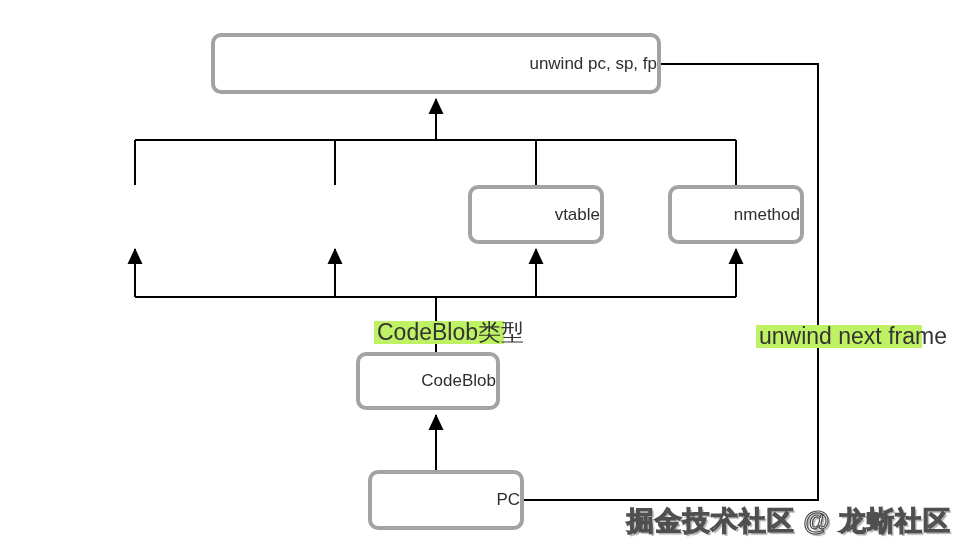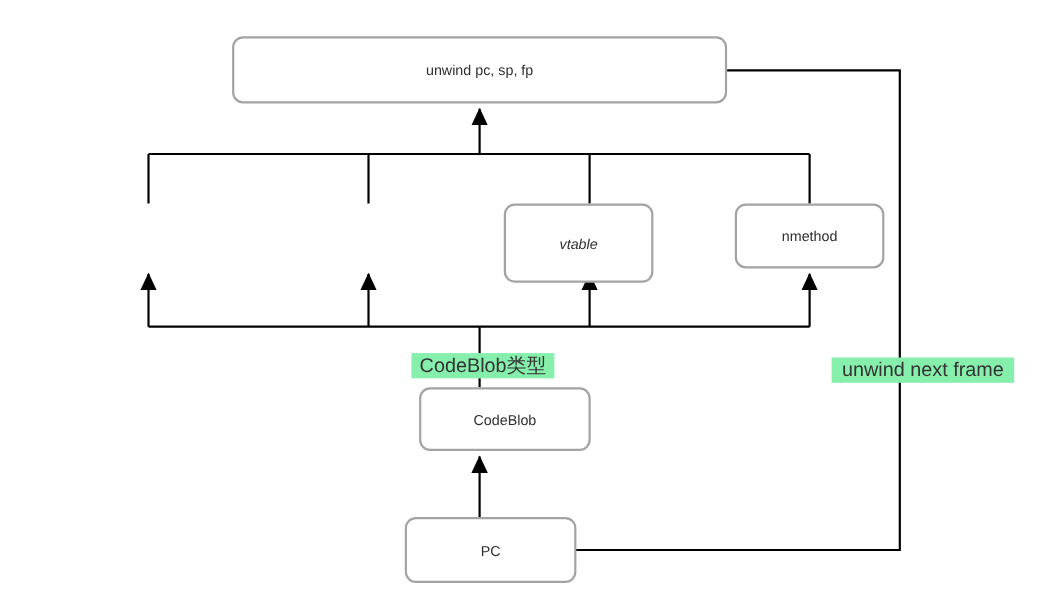--- a/index.html
+++ b/index.html
@@ -18,42 +18,42 @@
   .wires {
     position: absolute;
     left: 0;
     top: 0;
     width: 960px;
     height: 556px;
   }
   .node {
     position: absolute;
     background: #ffffff;
-    border: 2px solid #a3a3a3;
+    border: 4px solid #a3a3a3;
     border-radius: 10px;
     display: flex;
     align-items: center;
-    justify-content: center;
-    font-size: 13px;
+    justify-content: flex-end;
+    font-size: 17px;
     color: #2e2e30;
     box-sizing: border-box;
     white-space: nowrap;
   }
   .node-unwind      { left: 211px; top: 33px;  width: 450px; height: 61px; }
   .node-nmethod     { left: 69px;  top: 185px; width: 135px; height: 59px; }
   .node-interpreter { left: 267px; top: 185px; width: 137px; height: 59px; }
-  .node-vtable      { left: 458px; top: 185px; width: 136px; height: 72px; font-style: italic; }
+  .node-vtable      { left: 468px; top: 185px; width: 136px; height: 59px; }
   .node-others      { left: 668px; top: 185px; width: 136px; height: 59px; }
-  .node-codeblob    { left: 381px; top: 352px; width: 156px; height: 58px; }
+  .node-codeblob    { left: 356px; top: 352px; width: 144px; height: 58px; }
   .node-pc          { left: 368px; top: 470px; width: 156px; height: 60px; }
   .edge-label {
     position: absolute;
-    background: #86efac;
+    background: #bef264;
     color: #333333;
-    font-size: 18px;
+    font-size: 23px;
     text-align: center;
     line-height: 23px;
     white-space: nowrap;
     padding: 0 3px;
   }
   .label-codeblob-type { left: 374px; top: 321px; width: 124px; height: 23px; }
   .label-unwind-next   { left: 756px; top: 325px; width: 160px; height: 23px; }
   .watermark {
     position: absolute;
     right: 9px;
@@ -123,14 +123,15 @@
   <div class="node node-codeblob">
     <span>CodeBlob</span>
   </div>
 
   <div class="node node-pc">
     <span>PC</span>
   </div>
 
   <div class="edge-label label-unwind-next">unwind next frame</div>
 
+  <div class="watermark">掘金技术社区 @ 龙蜥社区</div>
 
 </div>
 
 </body></html>

